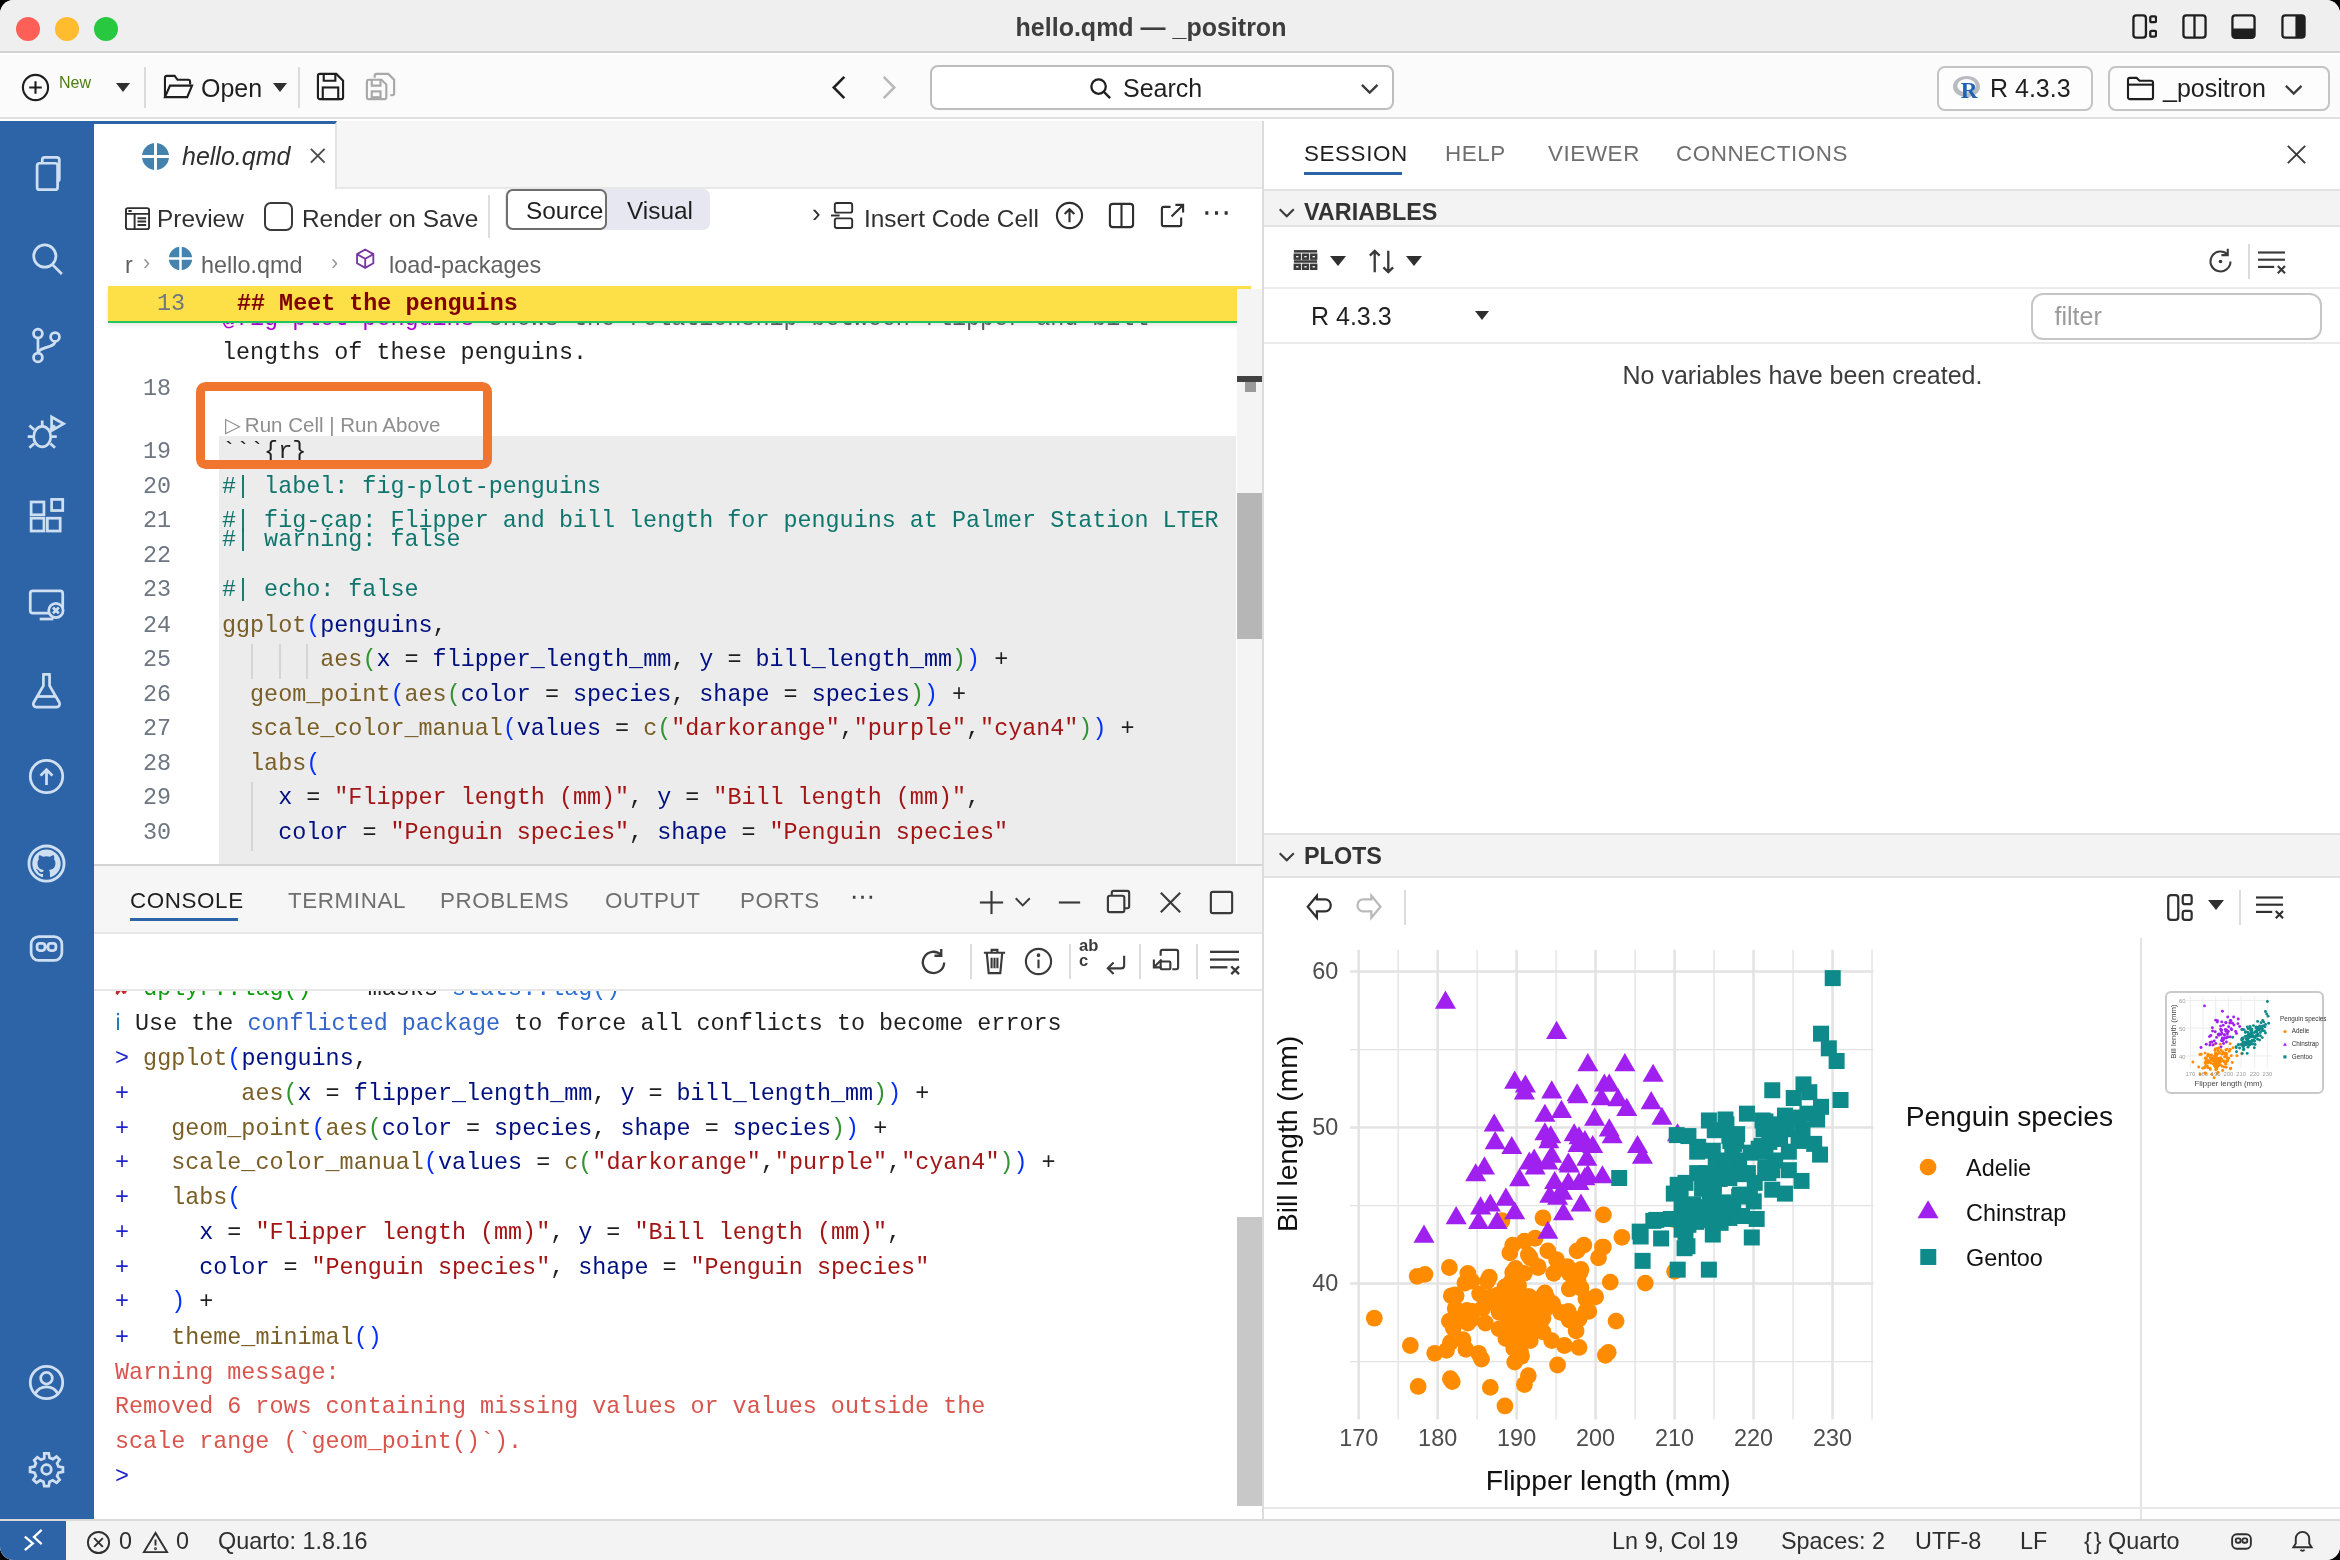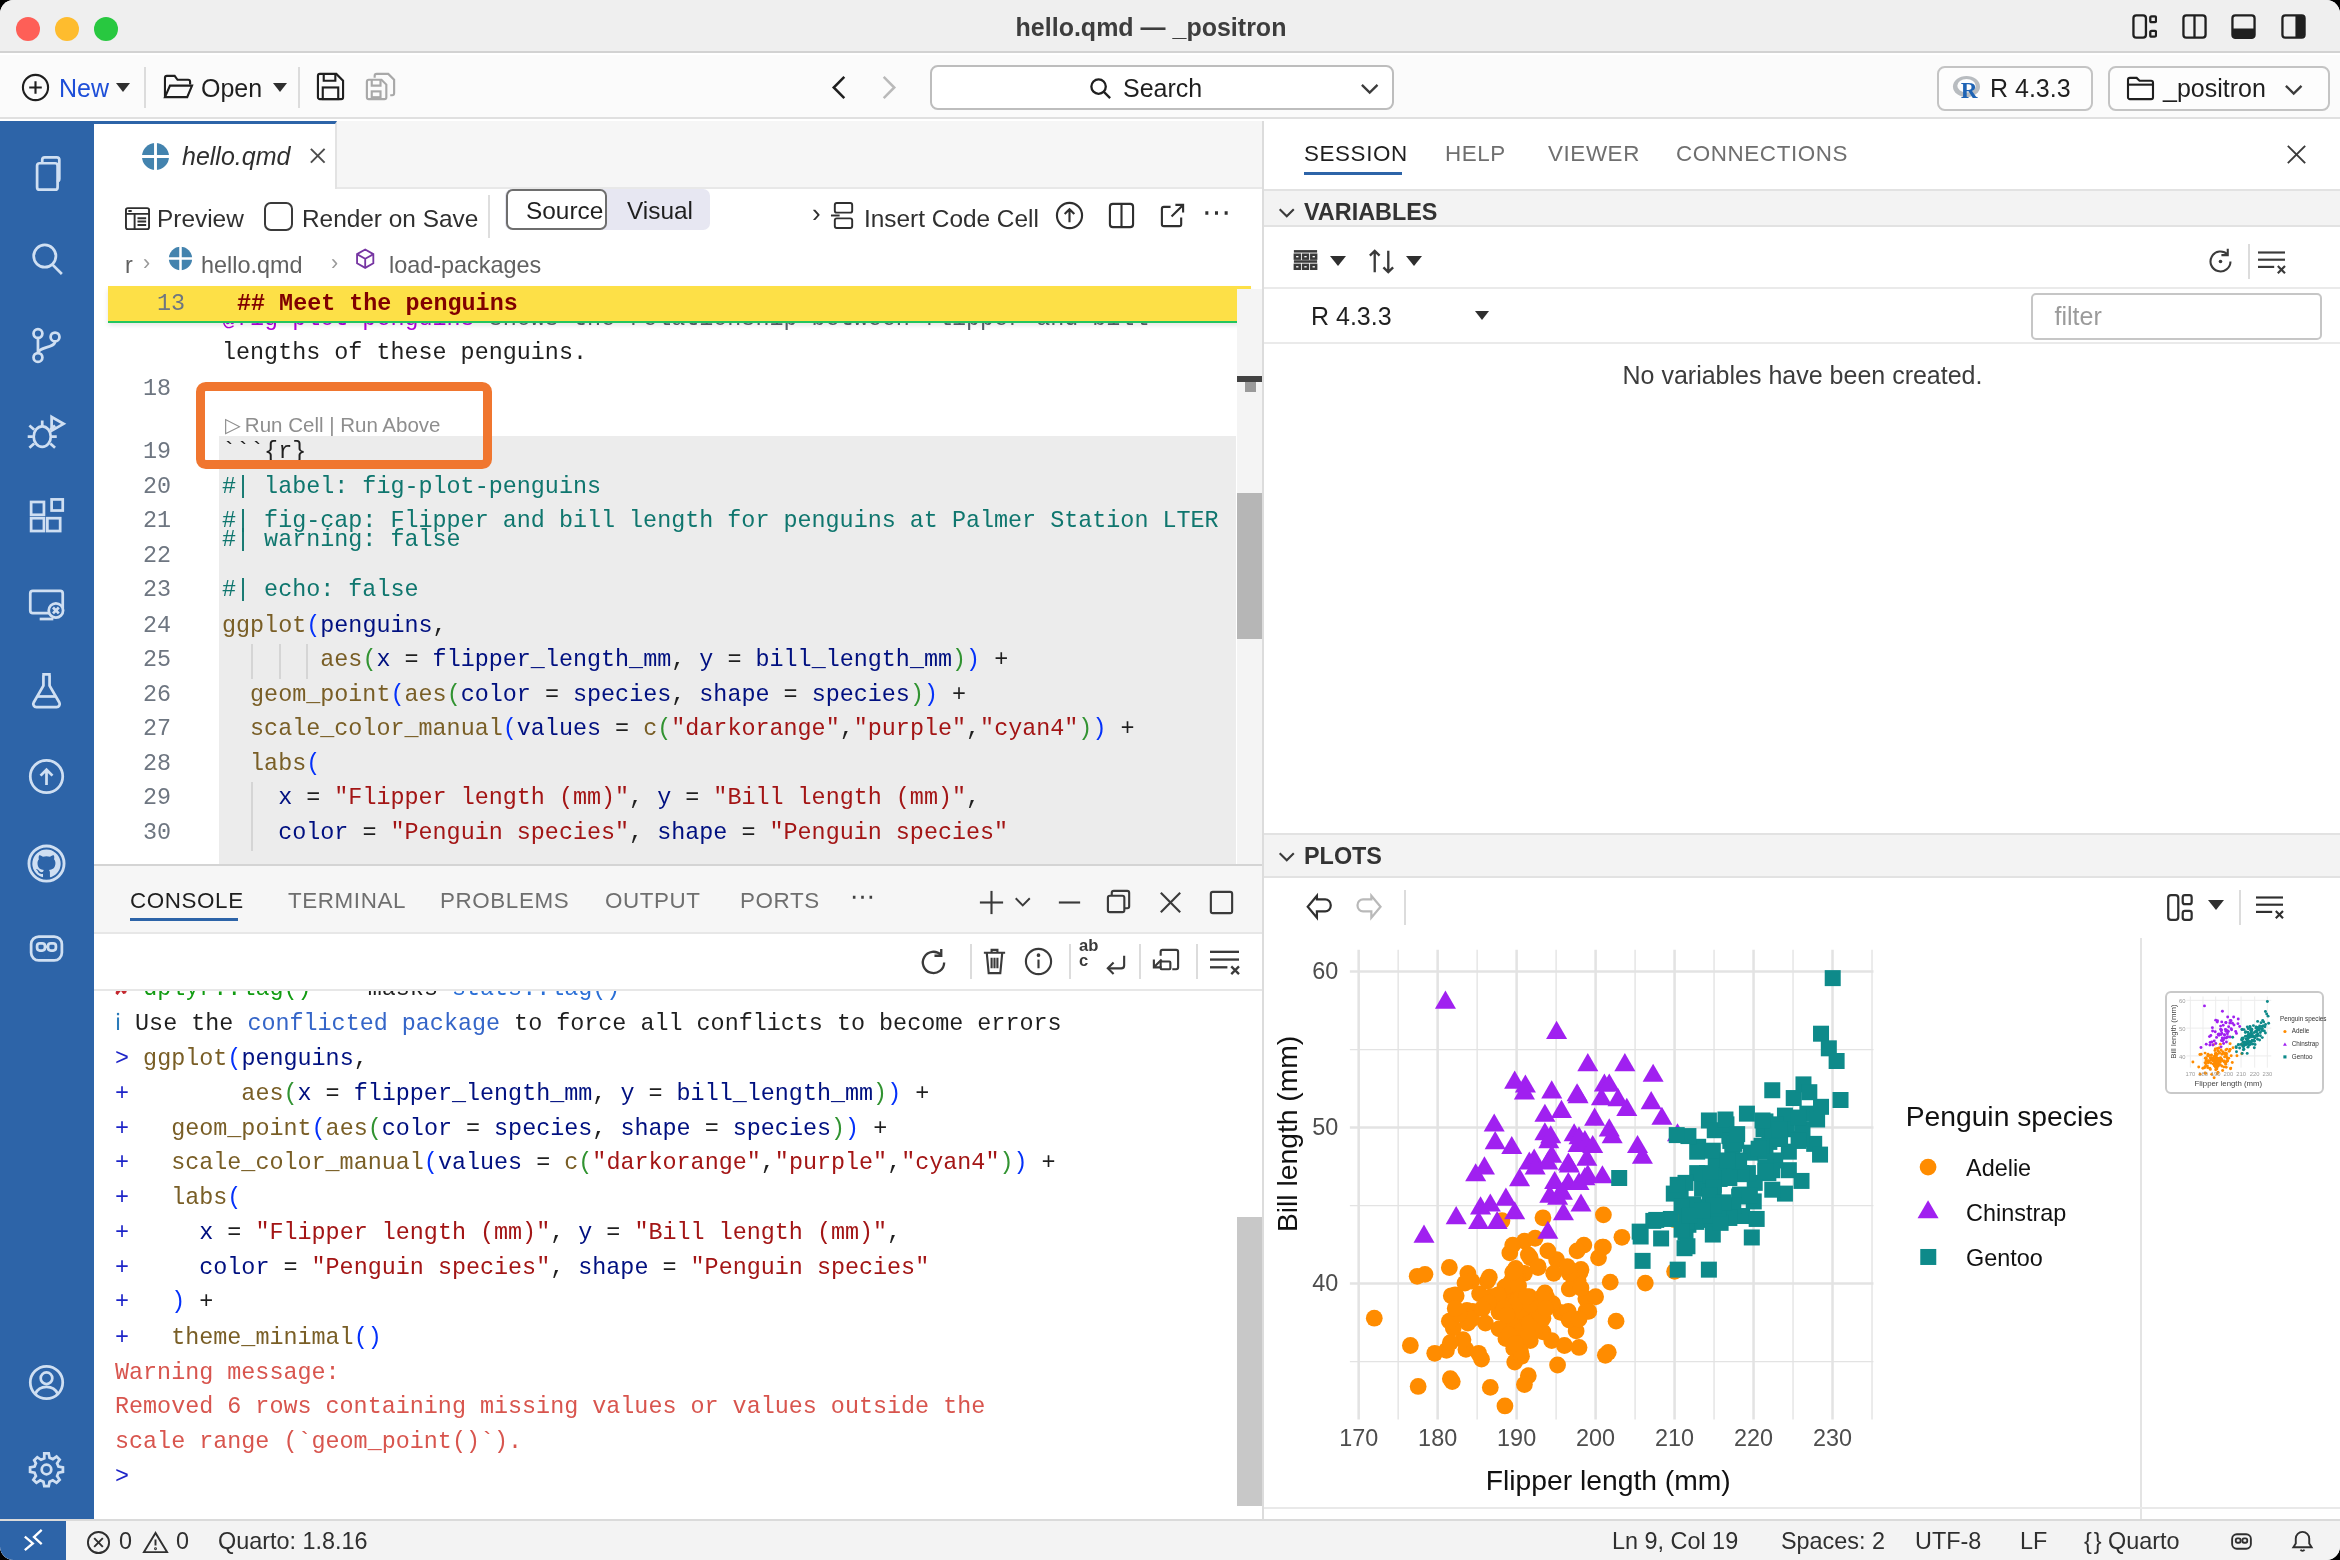--- a/index.html
+++ b/index.html
@@ -40,21 +40,21 @@
       </svg>
 </div>
 
 <div class="abs" style="left:0;top:55px;width:2341px;height:64px;background:#fbfbfb;border-bottom:2px solid #e0e0e0">
  <svg class="abs" style="left:20.5px;top:72px;position:absolute" width="0" height="0"></svg>
  <svg class="abs" style="left:20.5px;top:17.6px" width="29" height="29" viewBox="0 0 30 30" fill="none" stroke="#1f1f1f" stroke-width="2.2">
         <circle cx="15" cy="15" r="13"></circle>
         <line x1="15" y1="8.5" x2="15" y2="21.5"></line>
         <line x1="8.5" y1="15" x2="21.5" y2="15"></line>
       </svg>
- <div class="abs" style="left:59px;top:18.5px;font-size:25px;color:#1d4ed8">New</div>
+ <div class="abs" style="left:59px;top:18.5px;font-size:16px;color:#4d7c0f">New</div>
  <div class="abs" style="left:116px;top:28px;width:0;height:0;border-left:7.8px solid transparent;border-right:7.8px solid transparent;border-top:9.8px solid #2f2f2f"></div>
  <div class="abs" style="left:144px;top:11.7px;width:2px;height:41px;background:#dcdcdc"></div>
  <svg class="abs" style="left:163px;top:17.6px" width="31" height="29" viewBox="0 0 32 30" fill="none" stroke="#1f1f1f" stroke-width="2.2">
         <path d="M2 25V5a2 2 0 0 1 2-2h8l3 4h11a2 2 0 0 1 2 2v3"></path>
         <path d="M2 25l5.2-12H30l-5 12z"></path>
       </svg>
  <div class="abs" style="left:201px;top:18.5px;font-size:25px;color:#1f1f1f">Open</div>
  <div class="abs" style="left:273px;top:28px;width:0;height:0;border-left:7.8px solid transparent;border-right:7.8px solid transparent;border-top:9.8px solid #2f2f2f"></div>
  <div class="abs" style="left:298px;top:11.7px;width:2px;height:41px;background:#dcdcdc"></div>
  <svg class="abs" style="left:316px;top:16.6px" width="29" height="29" viewBox="0 0 30 30" fill="none" stroke="#1f1f1f" stroke-width="2.2">
@@ -423,21 +423,21 @@
    <svg class="abs" style="left:991px;top:13.7px" width="33" height="27" viewBox="0 0 34 30" fill="none" stroke="#3a3a3a" stroke-width="2.4">
           <line x1="2" y1="5" x2="32" y2="5"></line>
           <line x1="2" y1="13" x2="32" y2="13"></line>
           <line x1="2" y1="21" x2="20" y2="21"></line>
           <path d="M24 20l8 8M32 20l-8 8"></path>
         </svg>
  </div>
  <div class="abs" style="left:0;top:168px;width:1077px;height:55px;background:#fff;border-bottom:2px solid #eaeaea">
    <div class="abs" style="left:47px;top:12.7px;font-size:25px;color:#1f1f1f">R 4.3.3</div>
    <div class="abs" style="left:211px;top:22.4px;width:0;height:0;border-left:7.8px solid transparent;border-right:7.8px solid transparent;border-top:9.8px solid #2f2f2f"></div>
-   <div class="abs" style="left:767px;top:3.9px;width:291px;height:47px;border:2px solid #c6c6c6;border-radius:5px;background:#fff">
+   <div class="abs" style="left:767px;top:3.9px;width:291px;height:47px;border:2px solid #c6c6c6;border-radius:12px;background:#fff">
      <div class="abs" style="left:21.5px;top:6.8px;font-size:25px;color:#9b9b9b">filter</div>
    </div>
  </div>
  <div class="abs" style="left:0;top:712px;width:1077px;height:45px;background:#f3f3f3;border-top:2px solid #e2e2e2;border-bottom:2px solid #e2e2e2">
    <svg class="abs" style="left:11.7px;top:12.7px" width="21.5" height="17.6" viewBox="0 0 24 20" fill="none" stroke="#3a3a3a" stroke-width="2.4">
           <polyline points="4,6 12,14 20,6"></polyline>
         </svg>
    <div class="abs" style="left:40px;top:7.8px;font-size:23.4px;font-weight:bold;color:#333">PLOTS</div>
  </div>
 

